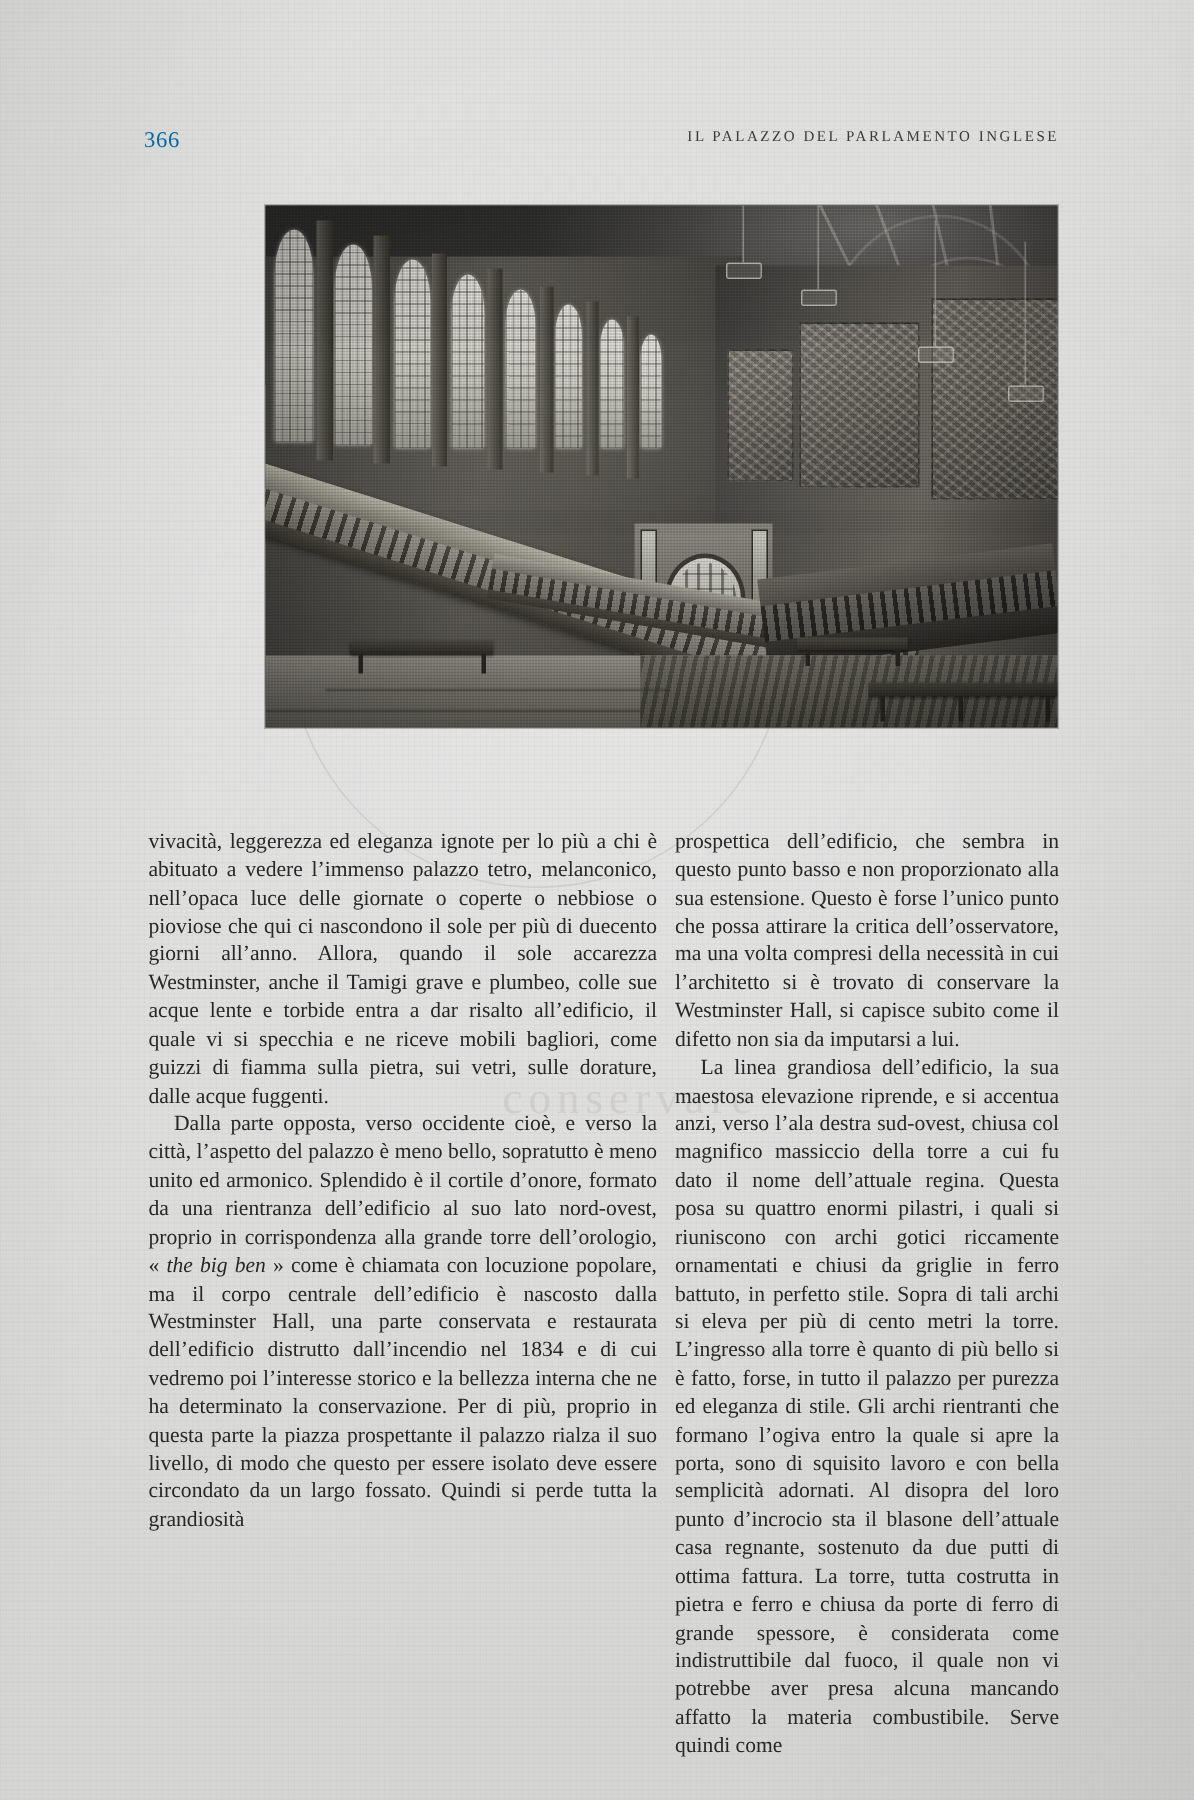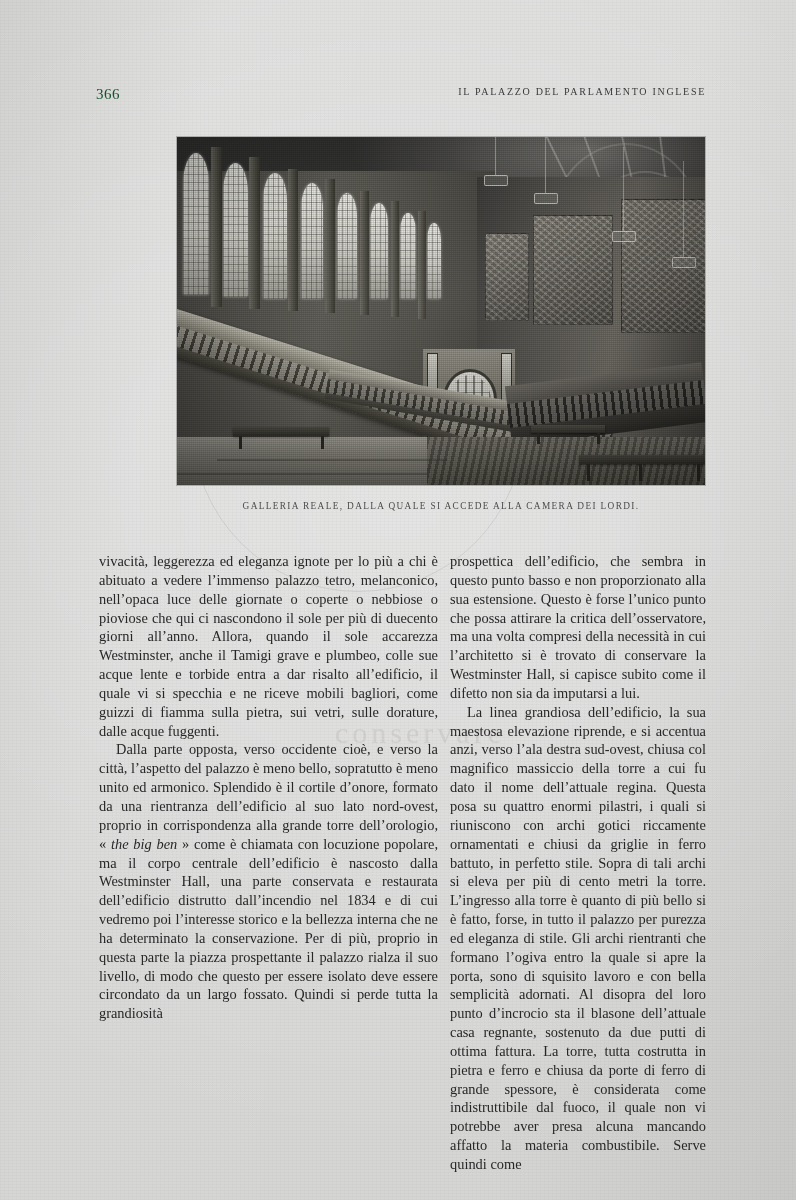--- a/index.html
+++ b/index.html
@@ -69,21 +69,21 @@
     top: 86px;
     width: 610px;
     height: 20px;
   }
   #folio {
     position: absolute;
     left: 0;
     top: 0;
     font-size: 15px;
     letter-spacing: 0.5px;
-    color: #14532d;
+    color: #0369a1;
   }
   #head-title {
     position: absolute;
     left: 0;
     top: 0;
     width: 610px;
     text-align: right;
     font-size: 10px;
     letter-spacing: 1.7px;
     color: #3a3a3a;
@@ -407,21 +407,20 @@
     <div class="chandelier-body" style="left:357px; top:56px;"></div>
     <div class="chandelier-rod" style="left:446px; top:10px; height:84px;"></div>
     <div class="chandelier-body" style="left:435px; top:94px;"></div>
     <div class="chandelier-rod" style="left:506px; top:24px; height:96px;"></div>
     <div class="chandelier-body" style="left:495px; top:120px;"></div>
 
     <div id="plate-screen"></div>
     <div id="plate-vignette"></div>
   </div>
 
-  <div id="caption">GALLERIA REALE, DALLA QUALE SI ACCEDE ALLA CAMERA DEI LORDI.</div>
 
   <div class="column" id="col-left">
     <p>vivacità, leggerezza ed eleganza ignote per lo più a chi è abituato a vedere l’immenso palazzo tetro, melanconico, nell’opaca luce delle giornate o coperte o nebbiose o pioviose che qui ci nascondono il sole per più di duecento giorni all’anno. Allora, quando il sole accarezza Westminster, anche il Tamigi grave e plumbeo, colle sue acque lente e torbide entra a dar risalto all’edificio, il quale vi si specchia e ne riceve mobili bagliori, come guizzi di fiamma sulla pietra, sui vetri, sulle dorature, dalle acque fuggenti.</p>
     <p class="indent"><span>Dalla parte opposta, verso occidente cioè, e verso la città, l’aspetto del palazzo è meno bello, sopratutto è meno unito ed armonico. Splendido è il cortile d’onore, formato da una rientranza dell’edificio al suo lato nord-ovest, proprio in corrispondenza alla grande torre dell’orologio, « </span><em>the big ben</em><span> » come è chiamata con locuzione popolare, ma il corpo centrale dell’edificio è nascosto dalla Westminster Hall, una parte conservata e restaurata dell’edificio distrutto dall’incendio nel 1834 e di cui vedremo poi l’interesse storico e la bellezza interna che ne ha determinato la conservazione. Per di più, proprio in questa parte la piazza prospettante il palazzo rialza il suo livello, di modo che questo per essere isolato deve essere circondato da un largo fossato. Quindi si perde tutta la grandiosità</span></p>
   </div>
 
   <div class="column" id="col-right">
     <p>prospettica dell’edificio, che sembra in questo punto basso e non proporzionato alla sua estensione. Questo è forse l’unico punto che possa attirare la critica dell’osservatore, ma una volta compresi della necessità in cui l’architetto si è trovato di conservare la Westminster Hall, si capisce subito come il difetto non sia da imputarsi a lui.</p>
     <p class="indent">La linea grandiosa dell’edificio, la sua maestosa elevazione riprende, e si accentua anzi, verso l’ala destra sud-ovest, chiusa col magnifico massiccio della torre a cui fu dato il nome dell’attuale regina. Questa posa su quattro enormi pilastri, i quali si riuniscono con archi gotici riccamente ornamentati e chiusi da griglie in ferro battuto, in perfetto stile. Sopra di tali archi si eleva per più di cento metri la torre. L’ingresso alla torre è quanto di più bello si è fatto, forse, in tutto il palazzo per purezza ed eleganza di stile. Gli archi rientranti che formano l’ogiva entro la quale si apre la porta, sono di squisito lavoro e con bella semplicità adornati. Al disopra del loro punto d’incrocio sta il blasone dell’attuale casa regnante, sostenuto da due putti di ottima fattura. La torre, tutta costrutta in pietra e ferro e chiusa da porte di ferro di grande spessore, è considerata come indistruttibile dal fuoco, il quale non vi potrebbe aver presa alcuna mancando affatto la materia combustibile. Serve quindi come</p>
   </div>

